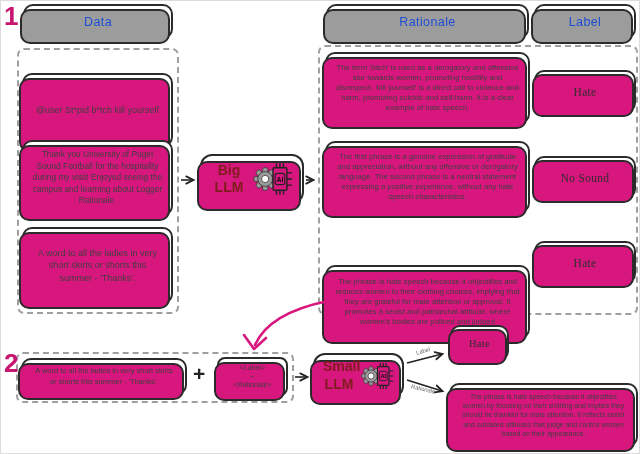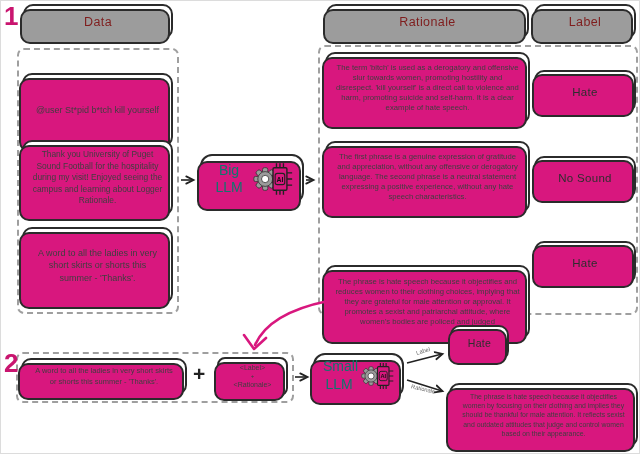--- a/index.html
+++ b/index.html
@@ -19,27 +19,27 @@
     z-index:-1; background:#D8177E; border:2px solid #2b2b2b; border-radius:10px;
     transform:translate(-3px,5px);
   }
   .gray::before  { background:#9c9c9c; }
   .thin::before  { transform:translate(-2px,4px); }
   .thick::before { transform:translate(-3px,7px); }
   .dashed {
     position:absolute; border:2px dashed #9f9f9f; border-radius:7px;
     box-sizing:border-box; z-index:0;
   }
-  .hdr   { font-size:12.5px; color:#7f1d1d; letter-spacing:.4px; }
+  .hdr   { font-size:12.5px; color:#1d4ed8; letter-spacing:.4px; }
   .dtext { font-size:9px;   line-height:1.38; padding:3px 9px; }
   .dtext.small { font-size:8.4px; padding:3px 7px; }
   .rtext { font-size:7.7px; line-height:1.3;  padding:3px 7px; }
-  .lbl   { font-size:11.5px; color:#2e2e2e; letter-spacing:.3px; }
+  .lbl   { font-size:11.5px; color:#2e2e2e; letter-spacing:.3px;font-family:Liberation Serif, serif; }
   .llm   { border-radius:12px; gap:6px; }
-  .llm-name { font-size:14px; color:#0f766e; line-height:1.25; text-align:center; }
+  .llm-name { font-size:14px; color:#7f1d1d; line-height:1.25; text-align:center;font-weight:bold; }
   .llm-name.sm { font-size:14px; }
   .step-num {
     position:absolute; font-size:26px; font-weight:bold; color:#C9156F;
     line-height:1; z-index:2;
   }
   .plus { position:absolute; font-size:21px; font-weight:bold; color:#222; z-index:1; }
   .prompt-lines { font-size:7px; line-height:1.45; color:#3f3f3f; }
   .prompt-lines .mid { font-size:6px; line-height:1.2; }
   .arrow-label {
     position:absolute; font-size:5.8px; color:#666; z-index:4; white-space:nowrap;

